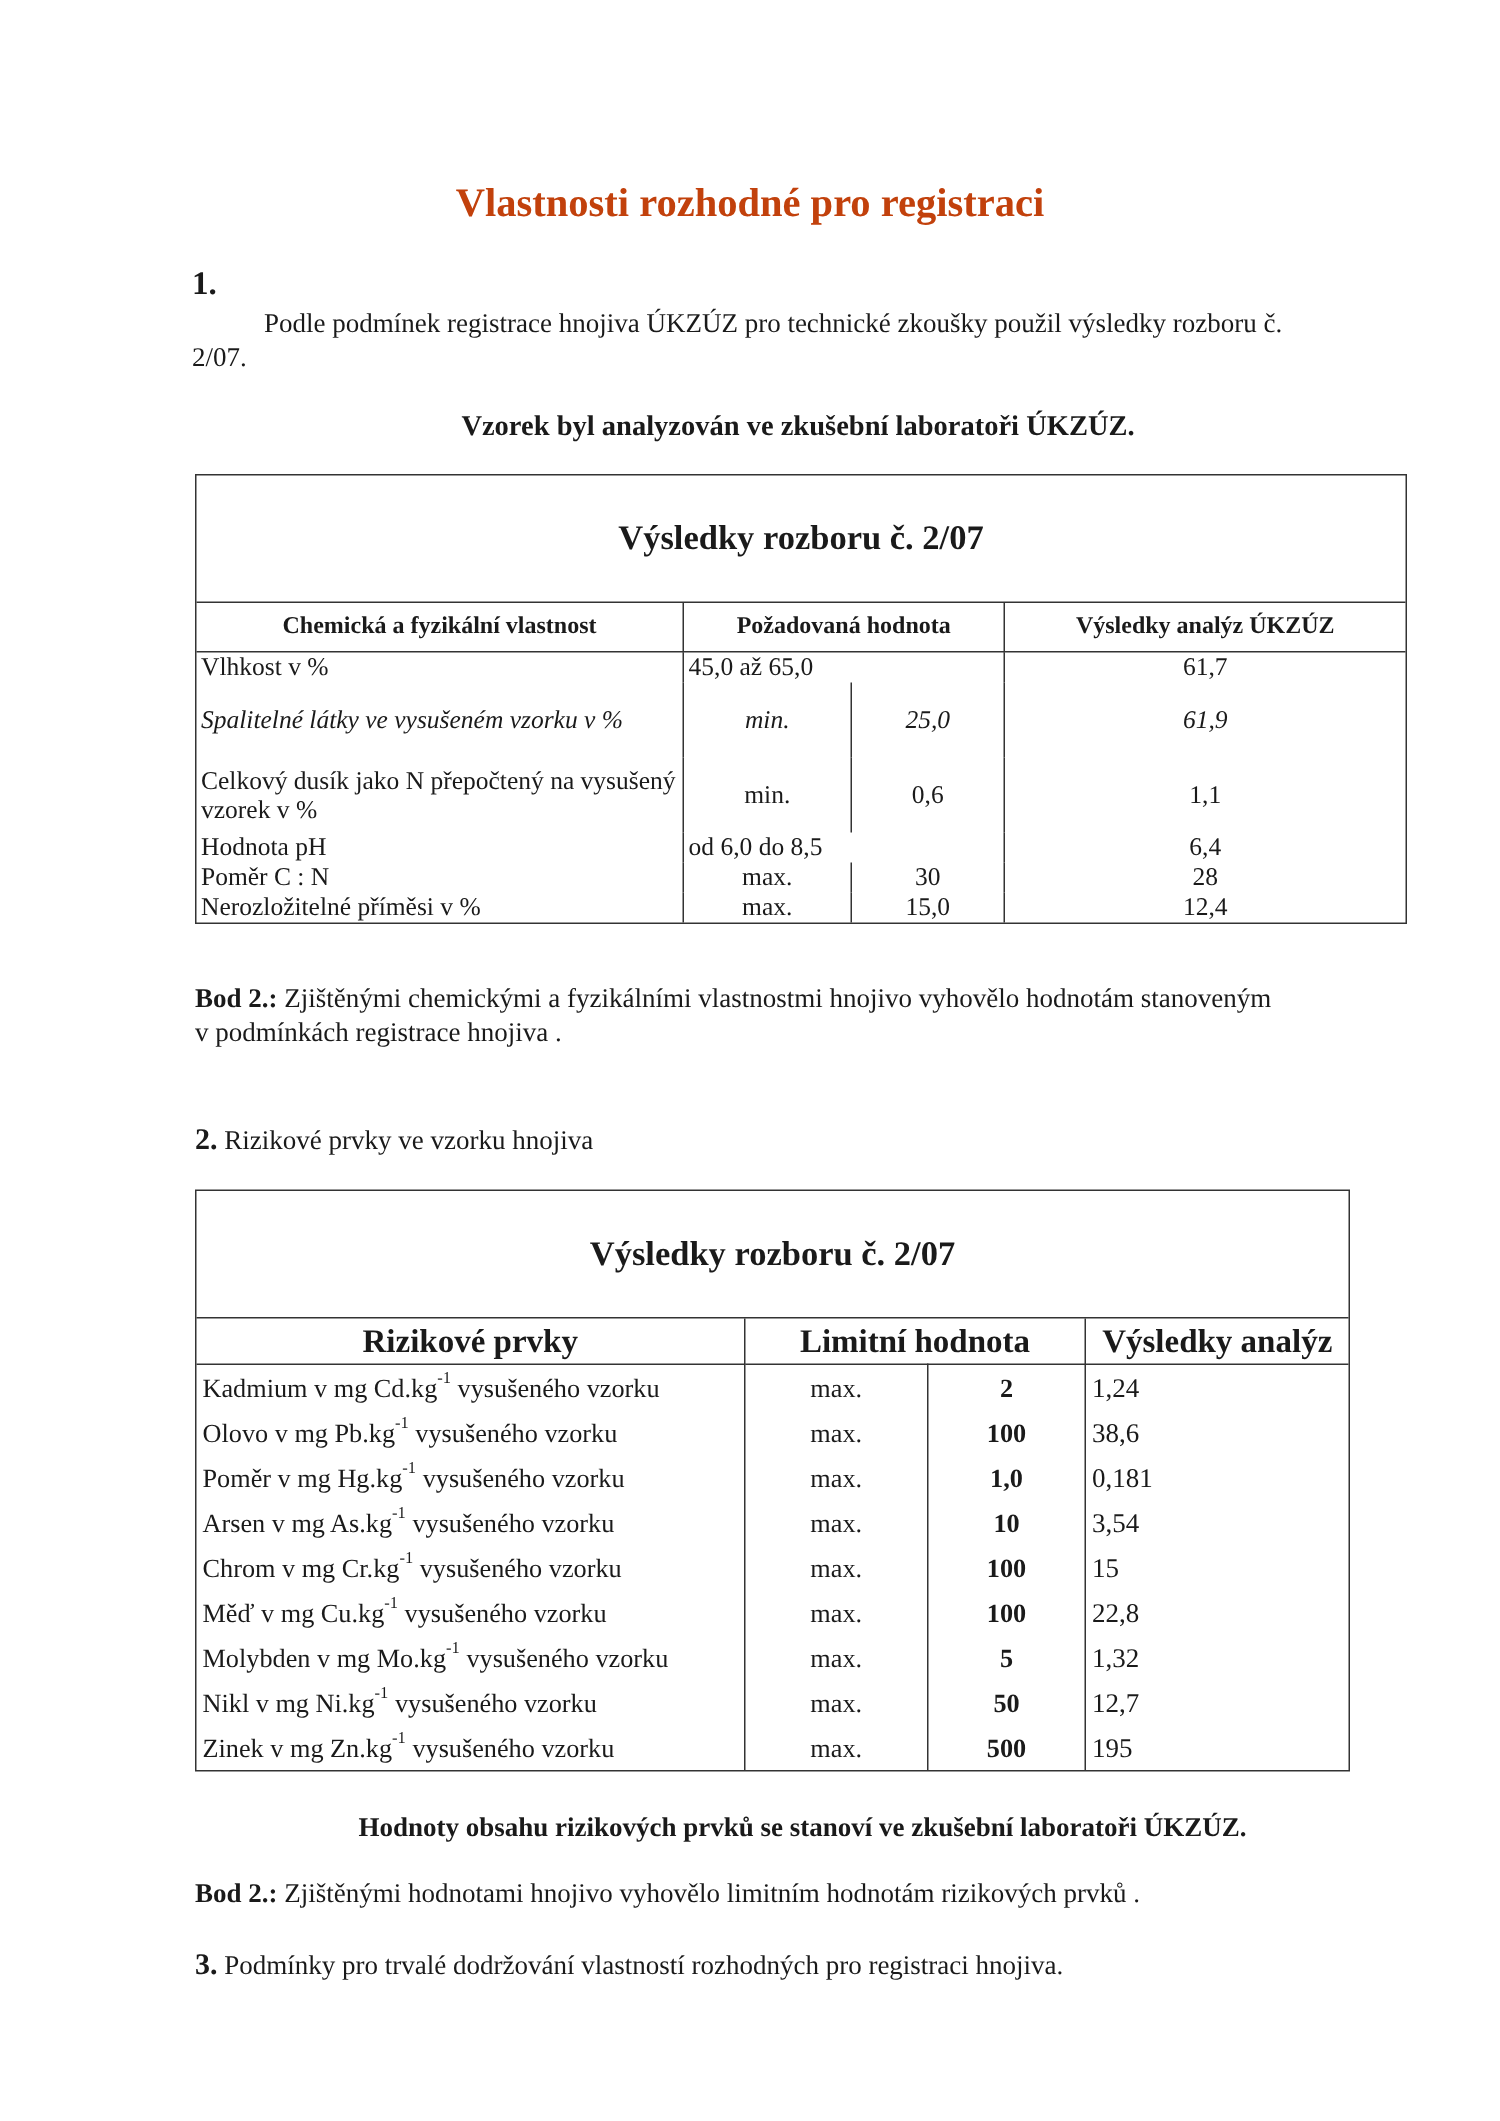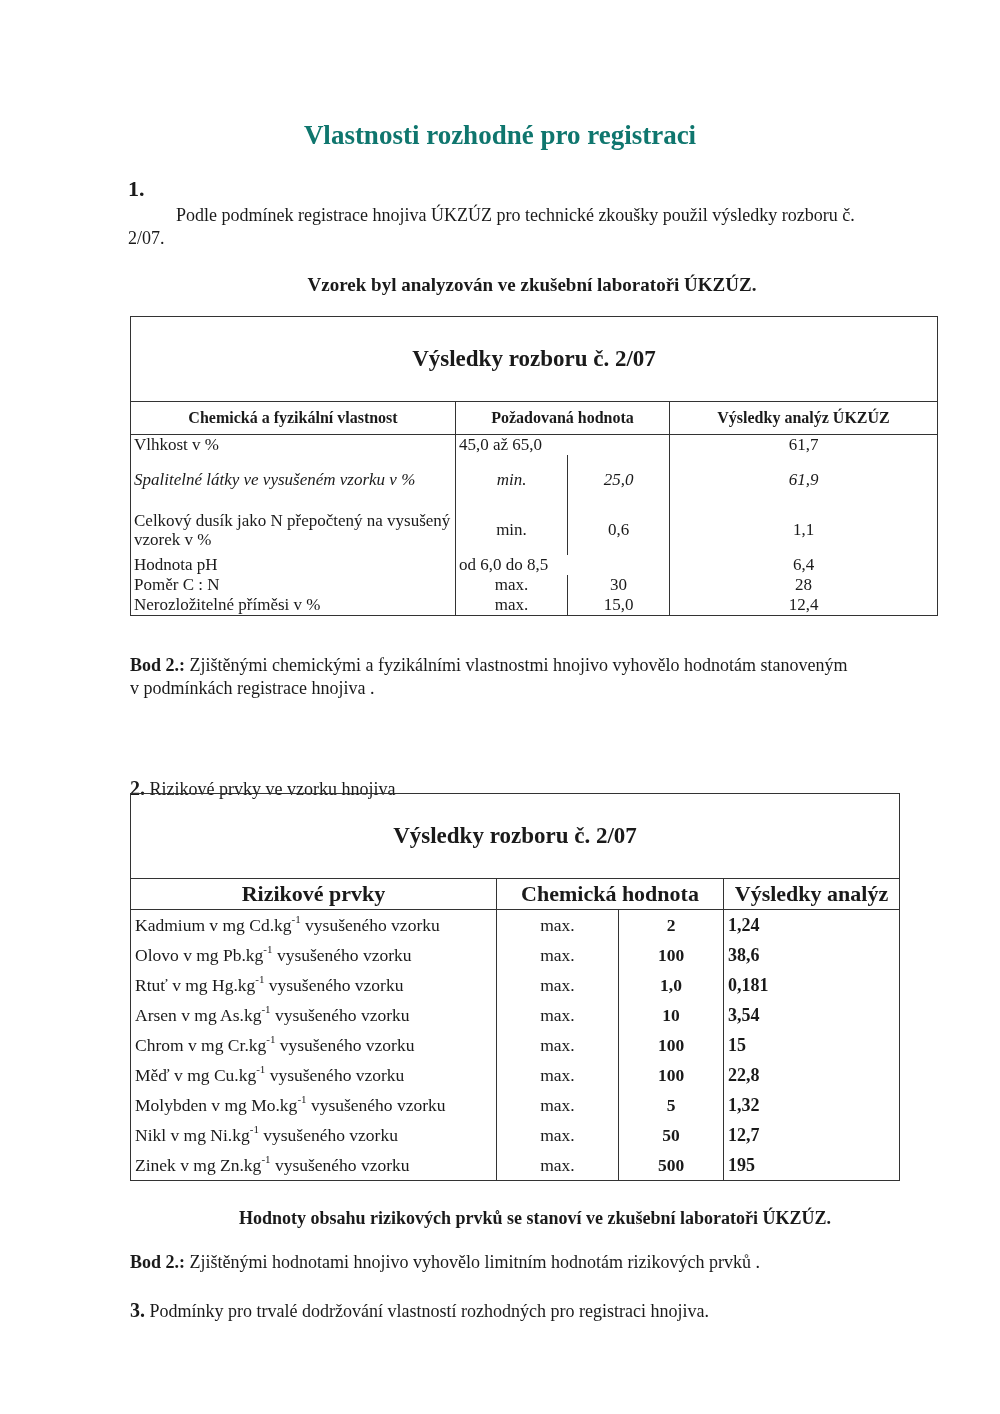--- a/index.html
+++ b/index.html
@@ -1,19 +1,19 @@
 <!DOCTYPE html>
 <html><head>
 <meta charset="utf-8">
 <style>
   html, body { margin:0; padding:0; background:#ffffff; }
   body { width:1000px; height:1414px; position:relative; overflow:hidden; color:#1a1a1a;
          font-family:"Liberation Serif", serif; }
   .abs { position:absolute; }
-  .title { left:0; width:1000px; top:120px; text-align:center; font-size:27px; font-weight:bold; color:#0f766e; }
+  .title { left:0; width:1000px; top:120px; text-align:center; font-size:27px; font-weight:bold; color:#c2410c; }
   .secnum { font-size:22px; font-weight:bold; }
   .para { font-size:18px; line-height:1.25; }
   .bold { font-weight:bold; }
   table { border-collapse:collapse; }
   .frame { border:1.5px solid #333; }
   
   #t1 { left:130px; top:316px; width:806px; }
   #t1 .cap { height:84px; display:flex; align-items:center; justify-content:center;
              font-size:23px; font-weight:bold; border-bottom:1.5px solid #333; }
   #t1 table { width:100%; font-size:17px; }
@@ -28,21 +28,21 @@
   #t2 { left:130px; top:793px; width:768px; }
   #t2 .cap { height:84px; display:flex; align-items:center; justify-content:center;
              font-size:23px; font-weight:bold; border-bottom:1.5px solid #333; }
   #t2 table { width:100%; font-size:17.5px; }
   #t2 th { font-size:22px; font-weight:bold; border:1.5px solid #333; border-top:none; padding:0 3px; height:30px; white-space:nowrap; }
   #t2 th.left { text-align:center; }
   #t2 td { height:30px; padding:0 4px; vertical-align:middle; white-space:nowrap; }
   #t2 .c1 { border-right:1.5px solid #333; width:357px;font-family:Liberation Serif, serif; }
   #t2 .c2 { text-align:center; width:113px; }
   #t2 .c3 { text-align:center; font-weight:bold; border-left:1.5px solid #333; width:96px; }
-  #t2 .c4 { border-left:1.5px solid #333; font-weight:bold; font-size:18px; }
+  #t2 .c4 { border-left:1.5px solid #333; font-weight:normal; font-size:18px; }
   sup { font-size:11px; vertical-align:top; position:relative; top:-2px; }
 </style>
 </head>
 <body>
 
 <div class="abs title">Vlastnosti rozhodné pro registraci</div>
 
 <div class="abs secnum" style="left:128px; top:176px;">1.</div>
 <div class="abs para" style="left:176px; top:204px;">Podle podmínek registrace hnojiva ÚKZÚZ pro technické zkoušky použil výsledky rozboru č.</div>
 <div class="abs para" style="left:128px; top:227px;">2/07.</div>
@@ -96,50 +96,50 @@
       </tbody>
   </table>
 </div>
 
 <div class="abs para" style="left:130px; top:654px;">
   <span class="bold">Bod 2.:</span>
   <span>Zjištěnými chemickými a fyzikálními vlastnostmi hnojivo vyhovělo hodnotám stanoveným</span>
 </div>
 <div class="abs para" style="left:130px; top:677px;">v podmínkách registrace hnojiva .</div>
 
-<div class="abs para" style="left:130px; top:748px;margin-top:28px;">
+<div class="abs para" style="left:130px; top:748px;">
   <span class="secnum" style="font-size:20px;">2.</span>
   <span>Rizikové prvky ve vzorku hnojiva</span>
 </div>
 
 <div id="t2" class="abs frame">
   <div class="cap">Výsledky rozboru č. 2/07</div>
   <table>
     <thead>
       <tr>
         <th class="left" style="border-left:none;">Rizikové prvky</th>
-        <th colspan="2">Chemická hodnota</th>
+        <th colspan="2">Limitní hodnota</th>
         <th class="left" style="border-right:none;">Výsledky analýz</th>
       </tr>
     </thead>
     <tbody id="t2body">
         <tr>
           <td class="c1"><span>Kadmium v mg Cd.kg</span><sup>-1</sup> <span>vysušeného vzorku</span></td>
           <td class="c2">max.</td>
           <td class="c3">2</td>
           <td class="c4">1,24</td>
         </tr>
         <tr>
           <td class="c1"><span>Olovo v mg Pb.kg</span><sup>-1</sup> <span>vysušeného vzorku</span></td>
           <td class="c2">max.</td>
           <td class="c3">100</td>
           <td class="c4">38,6</td>
         </tr>
         <tr>
-          <td class="c1"><span>Rtuť v mg Hg.kg</span><sup>-1</sup> <span>vysušeného vzorku</span></td>
+          <td class="c1"><span>Poměr v mg Hg.kg</span><sup>-1</sup> <span>vysušeného vzorku</span></td>
           <td class="c2">max.</td>
           <td class="c3">1,0</td>
           <td class="c4">0,181</td>
         </tr>
         <tr>
           <td class="c1"><span>Arsen v mg As.kg</span><sup>-1</sup> <span>vysušeného vzorku</span></td>
           <td class="c2">max.</td>
           <td class="c3">10</td>
           <td class="c4">3,54</td>
         </tr>

